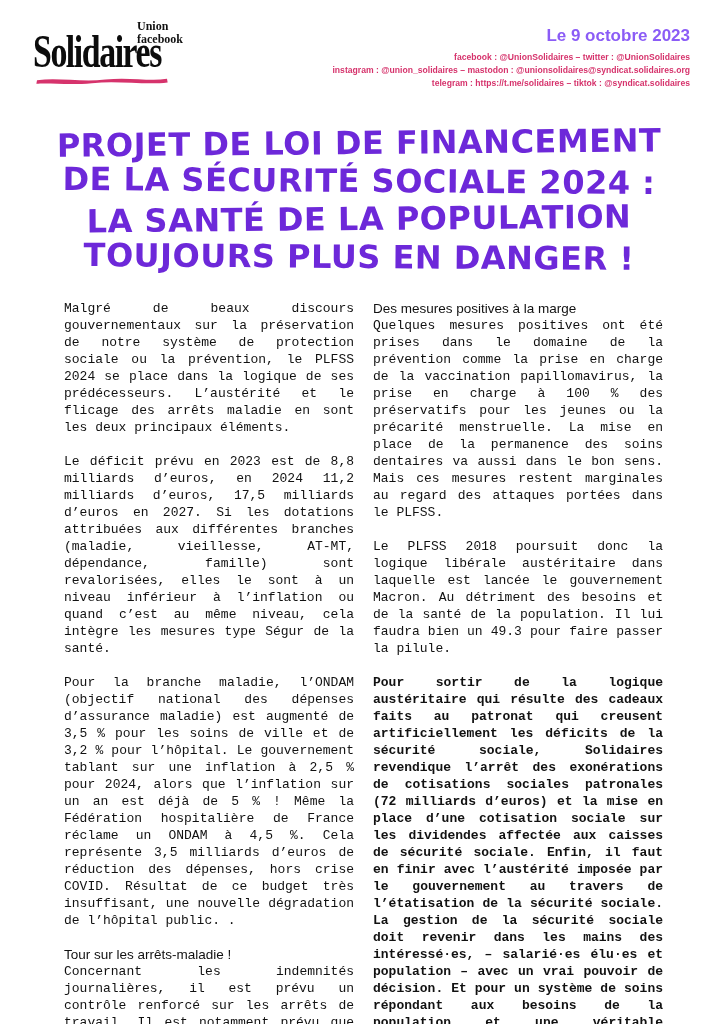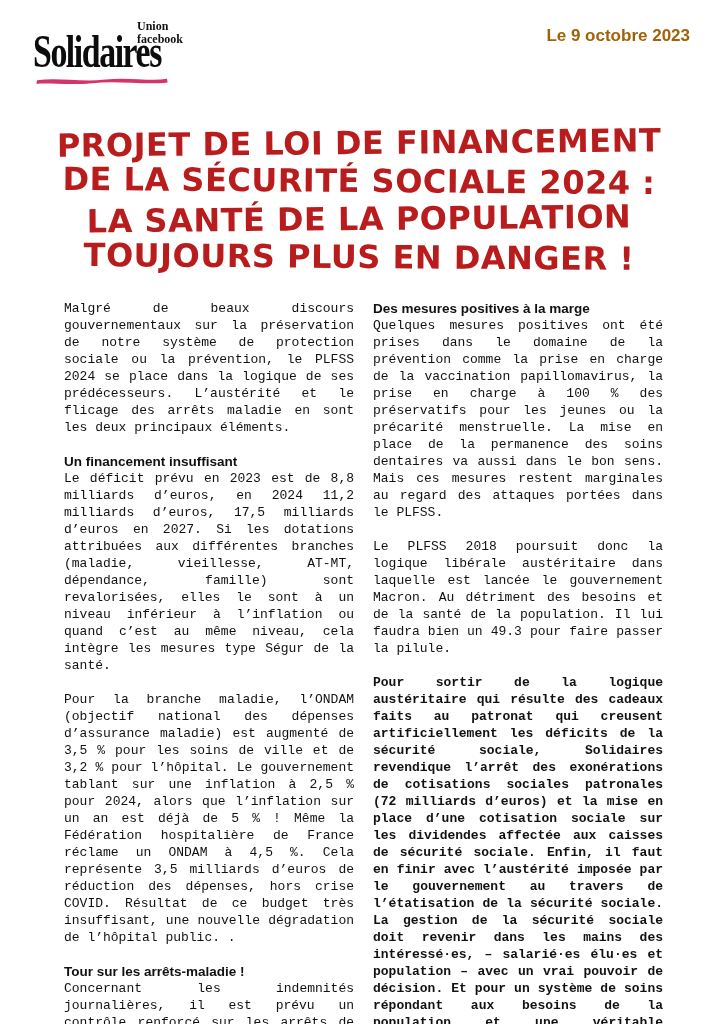--- a/index.html
+++ b/index.html
@@ -25,52 +25,52 @@
     font-family: "Liberation Serif", serif; font-weight: bold;
     font-size: 47px; line-height: 1; color: #0c0c0c;
     letter-spacing: -2px; transform: scaleX(0.72); transform-origin: left top;
     white-space: nowrap;
   }
   .logo-underline { position: absolute; left: 2px; top: 56px; width: 134px; height: 10px; }
   .logo-underline svg { display: block; width: 100%; height: 100%; }
 
   .header-right { text-align: right; padding-top: 6px; }
   .date {
-    color: #a16207; font-weight: bold; font-size: 17px; line-height: 1.2;
+    color: #8b5cf6; font-weight: bold; font-size: 17px; line-height: 1.2;
     margin-bottom: 5px;
     text-align: right;
   }
   .social-line {
     color: #d6336c; font-weight: bold; font-size: 8.6px; line-height: 1.5;
     white-space: nowrap;
   }
 
   
   .title {
     margin: 26px 20px 0; text-align: center;
-    color: #b91c1c; font-family: "DejaVu Sans", sans-serif;
+    color: #6d28d9; font-family: "DejaVu Sans", sans-serif;
     font-weight: bold; font-size: 32px; line-height: 38px;
     letter-spacing: 0.5px;
   }
   .title-line { display: block; }
   .title-line:nth-child(odd)  { transform: rotate(-0.5deg); }
   .title-line:nth-child(even) { transform: rotate(0.4deg); }
 
   
   .columns {
     display: flex; gap: 19px; margin: 24px 55px 0 64px;
   }
   .col {
     width: 290px; color: #111111;
     font-size: 13px; line-height: 17px; text-align: justify;
   }
   .para { margin: 0 0 17px 0; font-family: Liberation Mono, monospace; }
   .para.bold { font-weight: bold; }
   .subhead {
-    font-size: 13.5px; font-weight: bold; text-align: left;
+    font-size: 13.5px; font-weight: normal; text-align: left;
     margin: 0; line-height: 17px;
   }
 </style>
 </head>
 <body>
 
 <div class="page">
 
   <div class="header">
     <div class="logo">
@@ -80,34 +80,38 @@
       </div>
       <div class="logo-main">Solidaires</div>
       <div class="logo-underline">
         <svg viewBox="0 0 200 14" preserveAspectRatio="none" aria-hidden="true">
           <path d="M3,6 C35,2 70,9 105,5 C140,1 170,8 197,4 L198,9 C165,13 125,6 85,10 C50,13 18,9 2,11 Z" fill="#d6336c"></path>
         </svg>
       </div>
     </div>
     <div class="header-right">
       <div class="date">Le 9 octobre 2023</div>
+      <div>
+        <div class="social-line">facebook : @UnionSolidaires – twitter : @UnionSolidaires</div>
+        <div class="social-line">instagram : @union_solidaires – mastodon : @unionsolidaires@syndicat.solidaires.org</div>
+        <div class="social-line">telegram : https://t.me/solidaires – tiktok : @syndicat.solidaires</div>
+      </div>
     </div>
   </div>
 
   <h1 class="title">
     <span class="title-line">PROJET DE LOI DE FINANCEMENT</span>
     <span class="title-line">DE LA SÉCURITÉ SOCIALE 2024 :</span>
     <span class="title-line">LA SANTÉ DE LA POPULATION</span>
     <span class="title-line">TOUJOURS PLUS EN DANGER !</span>
   </h1>
 
   <div class="columns">
     <div class="col">
       <p class="para">Malgré de beaux discours gouvernementaux sur la préservation de notre système de protection sociale ou la prévention, le PLFSS 2024 se place dans la logique de ses prédécesseurs. L’austérité et le flicage des arrêts maladie en sont les deux principaux éléments.</p>
-      <h2 class="subhead">Un financement insuffisant</h2>
       <p class="para">Le déficit prévu en 2023 est de 8,8 milliards d’euros, en 2024 11,2 milliards d’euros, 17,5 milliards d’euros en 2027. Si les dotations attribuées aux différentes branches (maladie, vieillesse, AT-MT, dépendance, famille) sont revalorisées, elles le sont à un niveau inférieur à l’inflation ou quand c’est au même niveau, cela intègre les mesures type Ségur de la santé.</p>
       <p class="para">Pour la branche maladie, l’ONDAM (objectif national des dépenses d’assurance maladie) est augmenté de 3,5 % pour les soins de ville et de 3,2 % pour l’hôpital. Le gouvernement tablant sur une inflation à 2,5 % pour 2024, alors que l’inflation sur un an est déjà de 5 % ! Même la Fédération hospitalière de France réclame un ONDAM à 4,5 %. Cela représente 3,5 milliards d’euros de réduction des dépenses, hors crise COVID. Résultat de ce budget très insuffisant, une nouvelle dégradation de l’hôpital public. .</p>
       <h2 class="subhead">Tour sur les arrêts-maladie !</h2>
       <p class="para">Concernant les indemnités journalières, il est prévu un contrôle renforcé sur les arrêts de travail. Il est notamment prévu que l’avis d’un médecin contrôleur de l’employeur puisse permettre de suspendre le versement des indemnités journalières. C’est une mesure à condamner. Comme l’est l’article 39 qui rétablit le caractère dual de l’indemnisation des accidents de travail et maladies professionnelles (ou rente AT/MP) et contredit au passage la jurisprudence récente de la Cour de Cassation qui ouvre à l’inverse la possibilité d’une meilleure indemnisation en cas notamment de faute inexcusable de l’employeur. Le gouvernement</p>
     </div>
     <div class="col">
       <h2 class="subhead">Des mesures positives à la marge</h2>
       <p class="para">Quelques mesures positives ont été prises dans le domaine de la prévention comme la prise en charge de la vaccination papillomavirus, la prise en charge à 100 % des préservatifs pour les jeunes ou la précarité menstruelle. La mise en place de la permanence des soins dentaires va aussi dans le bon sens. Mais ces mesures restent marginales au regard des attaques portées dans le PLFSS.</p>
       <p class="para">Le PLFSS 2018 poursuit donc la logique libérale austéritaire dans laquelle est lancée le gouvernement Macron. Au détriment des besoins et de la santé de la population. Il lui faudra bien un 49.3 pour faire passer la pilule.</p>
       <p class="para bold">Pour sortir de la logique austéritaire qui résulte des cadeaux faits au patronat qui creusent artificiellement les déficits de la sécurité sociale, Solidaires revendique l’arrêt des exonérations de cotisations sociales patronales (72 milliards d’euros) et la mise en place d’une cotisation sociale sur les dividendes affectée aux caisses de sécurité sociale. Enfin, il faut en finir avec l’austérité imposée par le gouvernement au travers de l’étatisation de la sécurité sociale. La gestion de la sécurité sociale doit revenir dans les mains des intéressé·es, – salarié·es élu·es et population – avec un vrai pouvoir de décision. Et pour un système de soins répondant aux besoins de la population et une véritable protection sociale, Solidaires appelle à se mobiliser massivement et à participer aux mobilisations du Tour de France de la Santé.</p>

